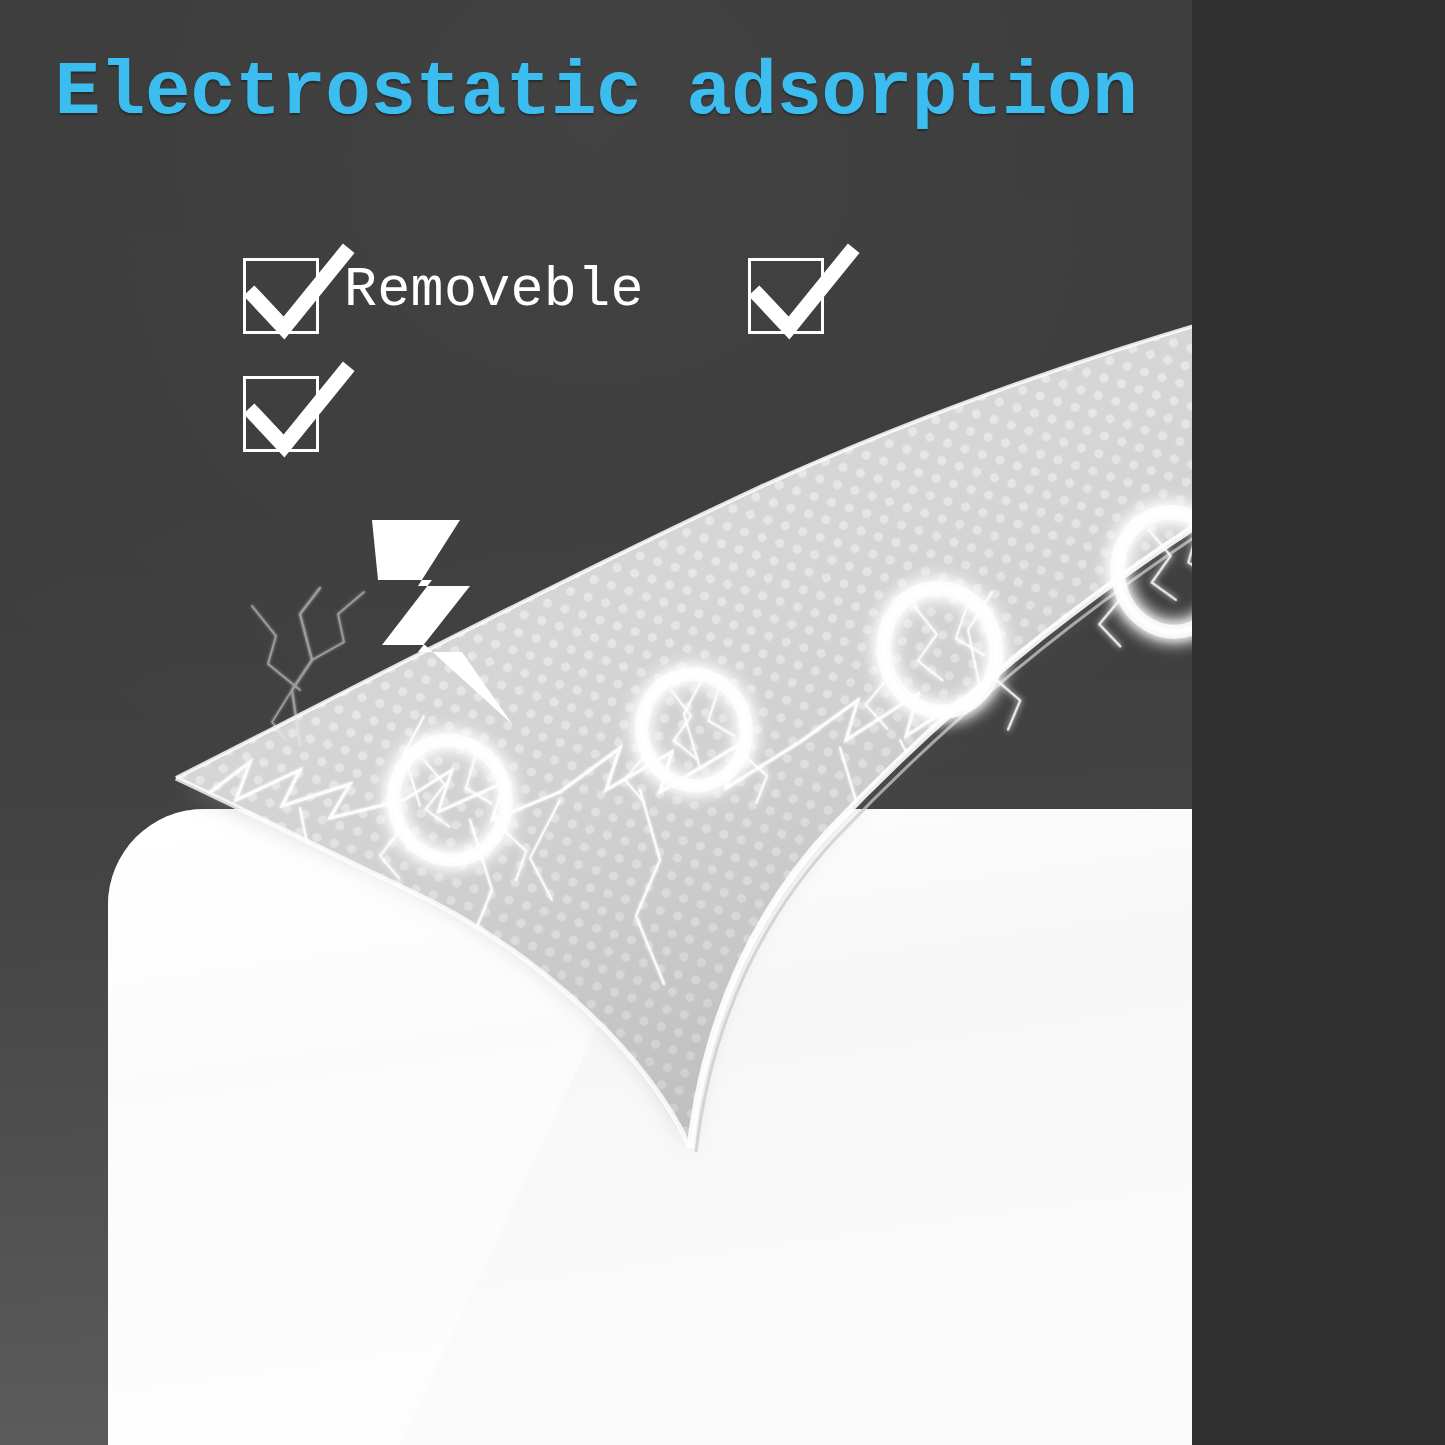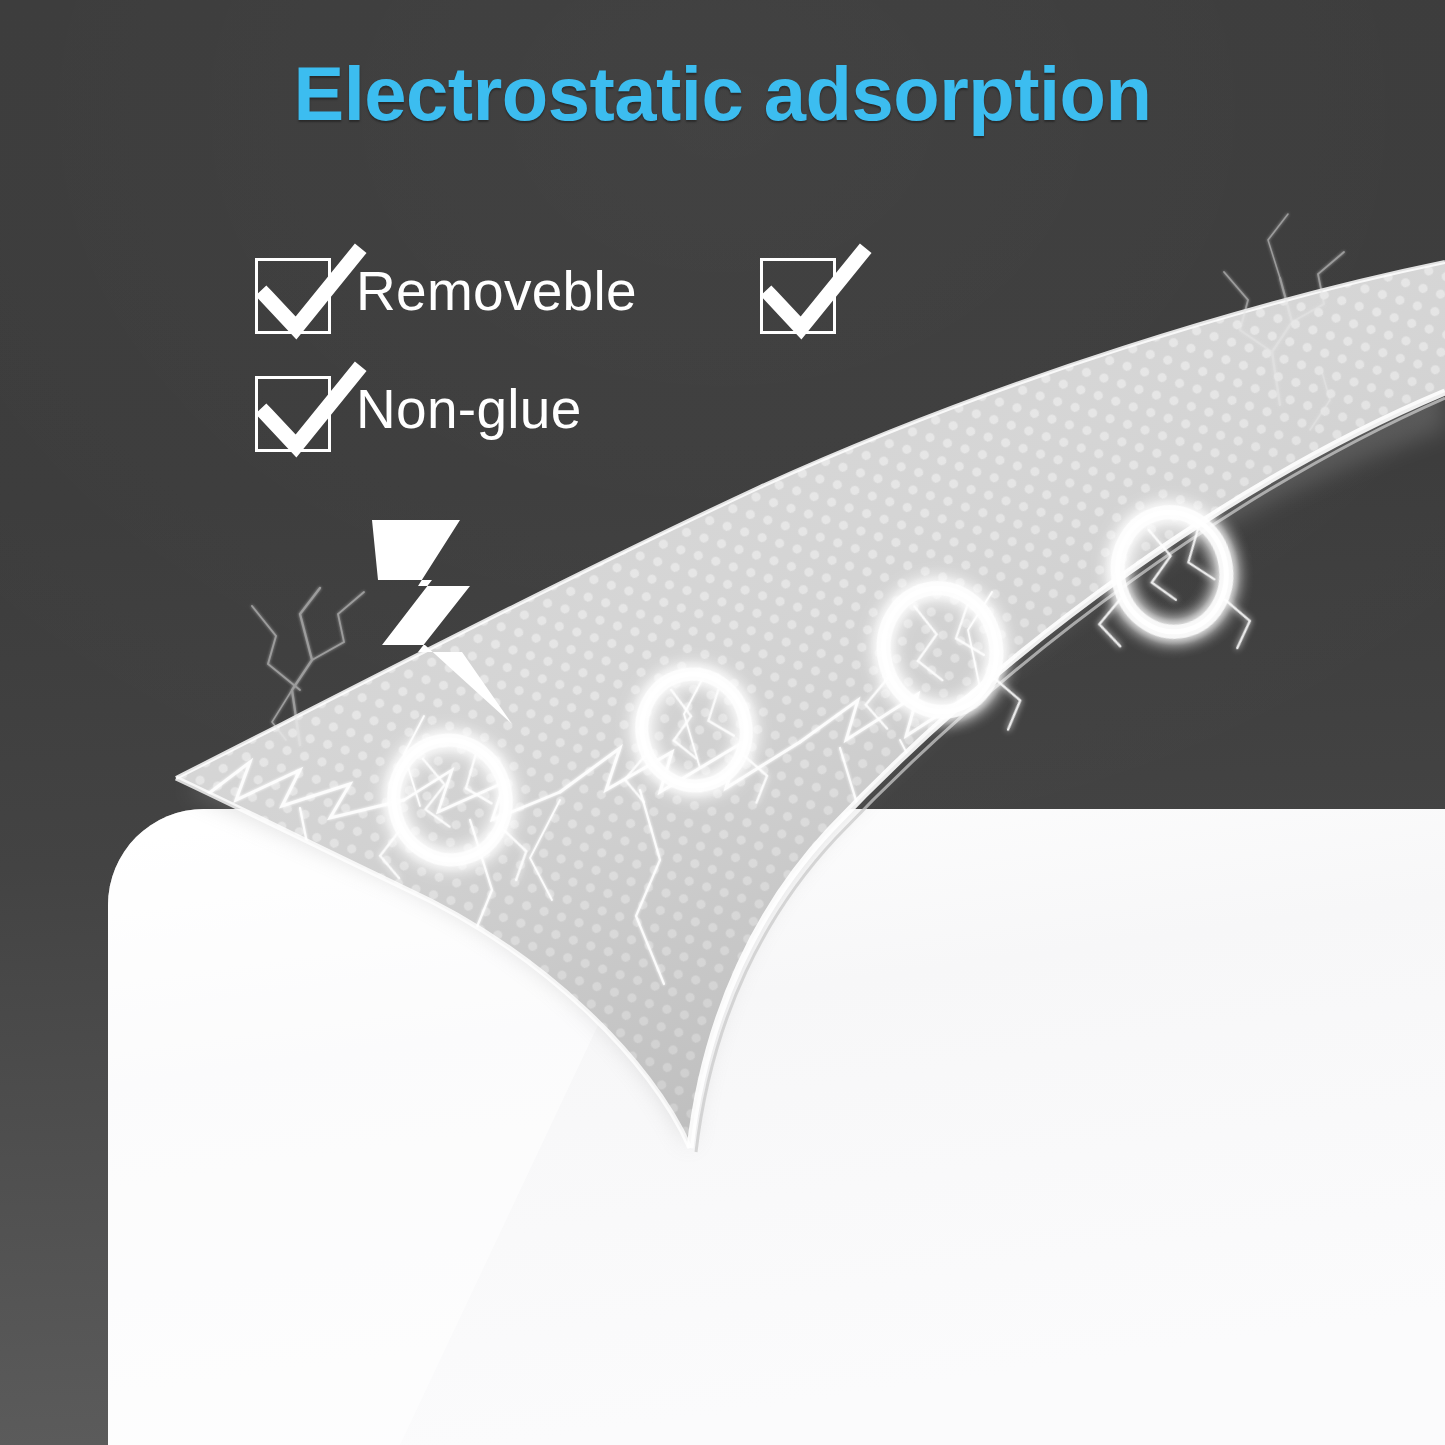--- a/index.html
+++ b/index.html
@@ -5,25 +5,26 @@
   * { margin:0; padding:0; box-sizing:border-box; }
   html,body{ background:#2f2f2f; }
   body{
     width:1445px; height:1445px;
     font-family:"Liberation Sans", sans-serif;
     overflow:hidden;
   }
 
   #stage{
     position:relative;
-    width:1445px; height:1445px;
+    width:1192px; height:1445px;
     overflow:hidden;
     background:
       radial-gradient(120% 90% at 50% 8%, rgba(255,255,255,0.035) 0%, rgba(255,255,255,0) 60%),
       linear-gradient(178deg, #3b3b3b 0%, #3c3c3c 34%, #434343 58%, #4e4e4e 76%, #585858 92%, #5d5d5d 100%);
+    font-family: Liberation Mono, monospace;
   }
 
   
   .headline{
     position:absolute; left:0; right:0; top:50px;
     text-align:center;
     font-size:76px;
     font-weight:700;
     letter-spacing:-0.5px;
     color:#3cbdf0;
@@ -36,21 +37,21 @@
     font-size:46px;
     font-weight:300;
     letter-spacing:0.2px;
     color:#f2f2f2;
     white-space:nowrap;
   }
 
   
   .checklist{
     position:absolute;
-    left:252px; top:248px;
+    left:240px; top:248px;
     width:1000px;
     display:grid;
     grid-template-columns:505px 495px;
     grid-auto-rows:118px;
     align-items:start;
   }
   .check-item{
     display:flex;
     align-items:flex-start;
     gap:18px;
@@ -339,18 +340,17 @@
     </div>
 
 
     <div class="check-item">
       <span class="cbox">
         <span class="frame"></span>
         <svg width="110" height="96" viewBox="0 0 110 96">
           <path d="M 14 46 L 44 78 L 104 4" fill="none" stroke="#ffffff" stroke-width="15" stroke-linecap="square" stroke-linejoin="miter"></path>
         </svg>
       </span>
-      <span class="check-label">Non-glue</span>
     </div>
 
   </div>
 
 </div>
 
 </body></html>

